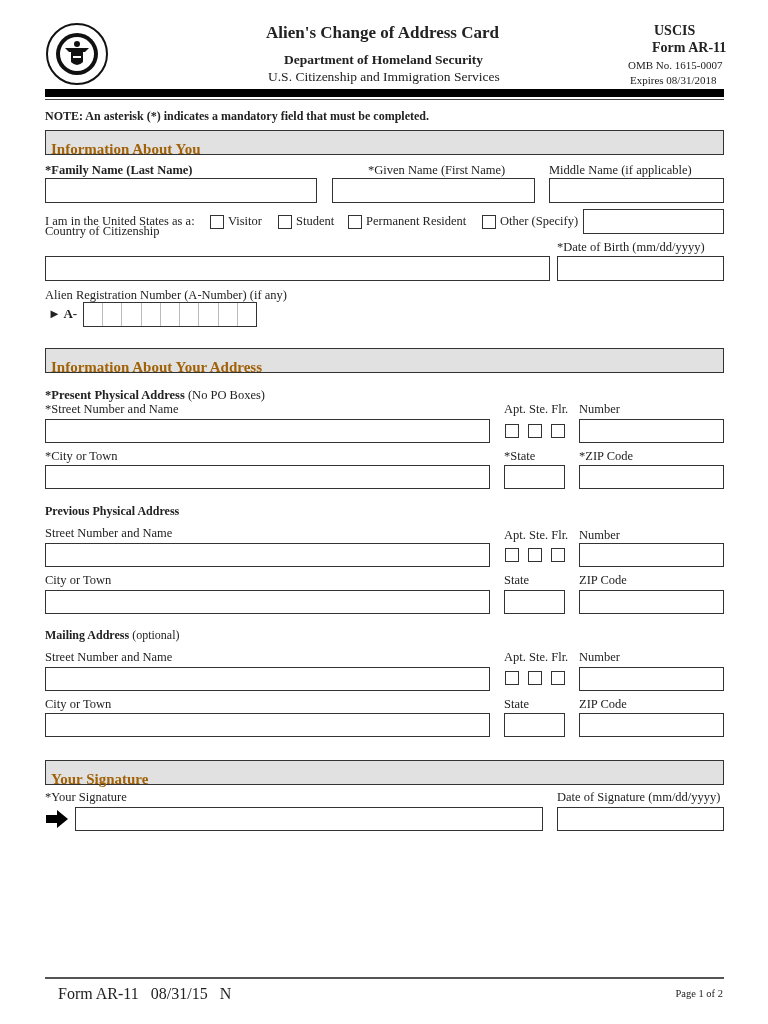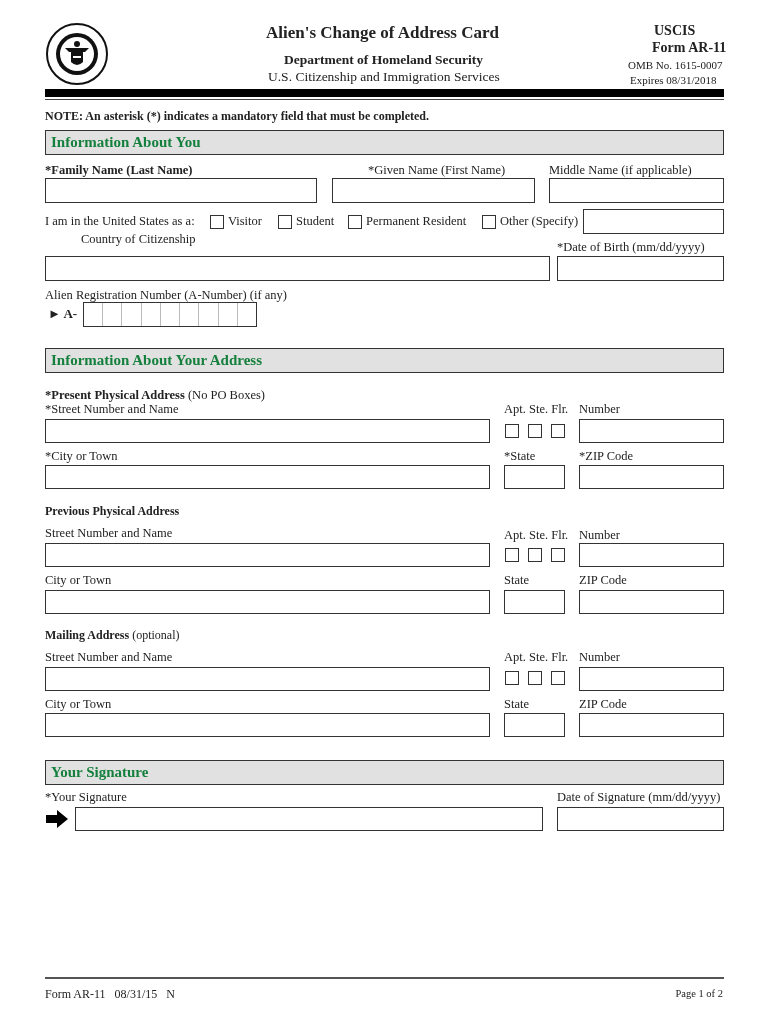--- a/index.html
+++ b/index.html
@@ -4,21 +4,21 @@
 <style>
   * { box-sizing: border-box; margin: 0; padding: 0; }
   html, body { width: 768px; height: 1024px; background: #fff; overflow: hidden; }
   body { position: relative; font-family: "Liberation Serif", "DejaVu Serif", serif; color: #222; }
   .abs { position: absolute; }
   .t { font-size: 12.5px; white-space: nowrap; line-height: 14px; }
   .b { font-weight: bold; }
   .box { position: absolute; border: 1.5px solid #333; background: #fff; }
   .cb { position: absolute; width: 14px; height: 14px; border: 1.2px solid #333; background: #fff; }
   .sec { position: absolute; left: 45px; width: 679px; height: 25px; background: #e1e1e1; border: 1.5px solid #333; }
-  .sec span { position: absolute; left: 5px; top: 3px; font-size: 15px; font-weight: bold; color: #15803d; }
+  .sec span { position: absolute; left: 5px; top: 10px; font-size: 15px; font-weight: bold; color: #a16207; }
   .seal { position: absolute; left: 45px; top: 22px; width: 64px; height: 64px; }
   .anum { position: absolute; left: 83px; top: 302px; width: 174px; height: 25px; border: 1.5px solid #333; display: flex; }
   .anum div { flex: 1; border-right: 1px solid #bbb; }
   .anum div:last-child { border-right: none; }
 </style>
 </head>
 <body>
 
 <svg class="seal" viewBox="0 0 64 64">
   <circle cx="32" cy="32" r="30" fill="#fff" stroke="#111" stroke-width="2"></circle>
@@ -61,21 +61,21 @@
 <div class="cb" style="left:210px;top:215px;"></div>
 <div class="abs t" style="left:228px;top:214px;">Visitor</div>
 <div class="cb" style="left:278px;top:215px;"></div>
 <div class="abs t" style="left:296px;top:214px;">Student</div>
 <div class="cb" style="left:348px;top:215px;"></div>
 <div class="abs t" style="left:366px;top:214px;">Permanent Resident</div>
 <div class="cb" style="left:482px;top:215px;"></div>
 <div class="abs t" style="left:500px;top:214px;">Other (Specify)</div>
 <div class="box" style="left:583px;top:209px;width:141px;height:25px;"></div>
 
-<div class="abs t" style="left:45px;top:232px;margin-left:36px;">Country of Citizenship</div>
+<div class="abs t" style="left:45px;top:224px;">Country of Citizenship</div>
 <div class="box" style="left:45px;top:256px;width:505px;height:25px;"></div>
 
 <div class="abs t" style="left:557px;top:240px;">*Date of Birth (mm/dd/yyyy)</div>
 <div class="box" style="left:557px;top:256px;width:167px;height:25px;"></div>
 
 <div class="abs t" style="left:45px;top:288px;">Alien Registration Number (A-Number) (if any)</div>
 <div class="abs t b" style="left:48px;top:307px;font-size:13px;">► A-</div>
 <div class="anum">
   <div></div>
     <div></div>
@@ -153,14 +153,14 @@
 <div class="abs t" style="left:45px;top:790px;">*Your Signature</div>
 <svg class="abs" style="left:46px;top:810px;" width="22" height="18" viewBox="0 0 22 18">
   <path d="M0 5 L11 5 L11 0 L22 9 L11 18 L11 13 L0 13 Z" fill="#000"></path>
 </svg>
 <div class="box" style="left:75px;top:807px;width:468px;height:24px;"></div>
 
 <div class="abs t" style="left:557px;top:790px;">Date of Signature (mm/dd/yyyy)</div>
 <div class="box" style="left:557px;top:807px;width:167px;height:24px;"></div>
 
 <div class="abs" style="left:45px;top:977px;width:679px;height:1.5px;background:#555;"></div>
-<div class="abs t" style="left:45px;top:987px;font-size:12px;white-space:pre;">Form AR-11   08/31/15   N</div>
+<div class="abs t" style="left:58px;top:987px;font-size:16px;white-space:pre;">Form AR-11   08/31/15   N</div>
 <div class="abs t" style="right:45px;top:987px;font-size:10.5px;">Page 1 of 2</div>
 
 </body></html>

